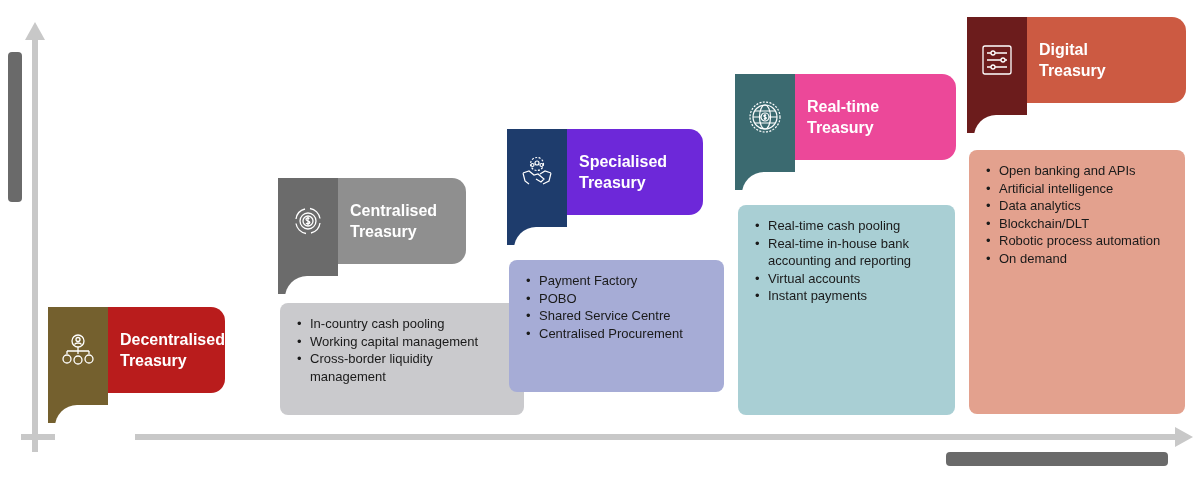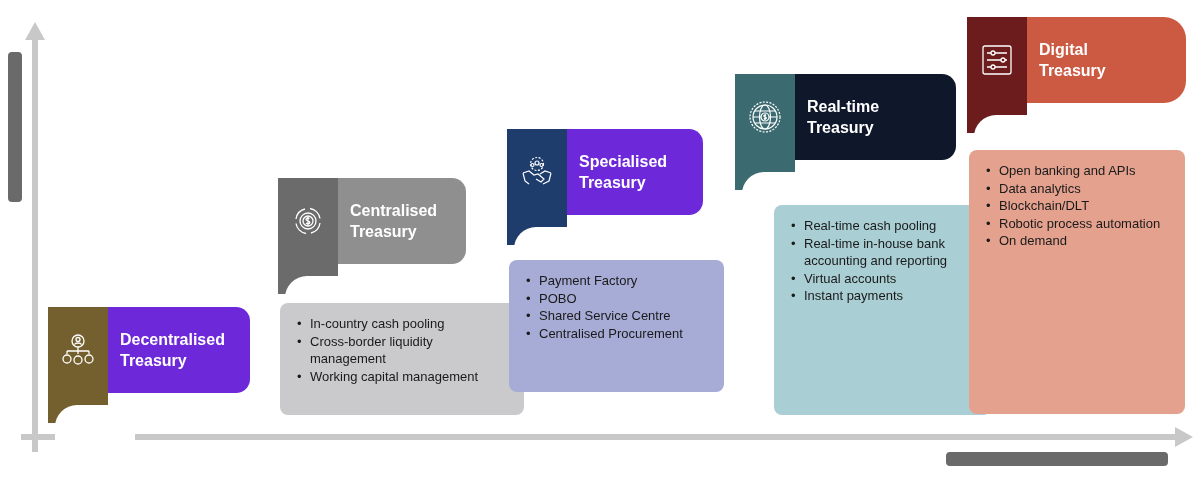--- a/index.html
+++ b/index.html
@@ -28,21 +28,21 @@
 <body>
 
 <div class="axis-y"></div>
 <div class="axis-y-arrow"></div>
 <div class="axis-x"></div>
 <div class="axis-x-arrow"></div>
 <div class="axis-label-y">Sophistication</div>
 <div class="axis-label-x">Centralisation and integration</div>
 
 <div class="stage" style="left:48px;top:307px;">
-  <div class="header" style="width:202px;background:#6d28d9;">
+  <div class="header" style="width:177px;background:#b91c1c;">
     <div class="iconcol" style="background:#74602e;"></div>
     <div class="tail">
         <div style="position:absolute;left:0;top:0;width:60px;height:30px;background:#74602e;"></div>
         <div class="cut"></div>
       </div>
     <svg class="ico" viewBox="0 0 34 34" fill="none" stroke="#fff" stroke-width="1.3">
       <circle cx="17" cy="8" r="6"></circle>
         <circle cx="17" cy="6.5" r="2"></circle>
         <path d="M13.5 11.5c1-2 6-2 7 0"></path>
       <path d="M17 14v4M6 18h22M6 18v3M17 18v3M28 18v3"></path>
@@ -71,22 +71,22 @@
       <path d="M5 15a12 12 0 0 1 9-10M29 19a12 12 0 0 1-9 10M19 4.5a12 12 0 0 1 10 10M15 29.5a12 12 0 0 1-10-10"></path>
     </svg>
     <div class="title">
         <span>Centralised</span>
         <span>Treasury</span>
       </div>
   </div>
   <div class="body-box" style="left:2px;top:125px;width:244px;height:112px;background:#cacacd;">
     <ul>
       <li>In-country cash pooling</li>
+      <li>Working capital management</li>
       <li>Cross-border liquidity management</li>
-      <li>Working capital management</li>
     </ul>
   </div>
 </div>
 
 <div class="stage" style="left:507px;top:129px;">
   <div class="header" style="width:196px;background:#6d28d9;">
     <div class="iconcol" style="background:#1e3c6c;"></div>
     <div class="tail">
         <div style="position:absolute;left:0;top:0;width:60px;height:30px;background:#1e3c6c;"></div>
         <div class="cut"></div>
@@ -107,70 +107,71 @@
     <ul>
       <li>Payment Factory</li>
       <li>POBO</li>
       <li>Shared Service Centre</li>
       <li>Centralised Procurement</li>
     </ul>
   </div>
 </div>
 
 <div class="stage" style="left:735px;top:74px;">
-  <div class="header" style="width:221px;background:#0f172a;">
+  <div class="header" style="width:221px;background:#ec4899;">
     <div class="iconcol" style="background:#3b6a70;"></div>
     <div class="tail">
         <div style="position:absolute;left:0;top:0;width:60px;height:30px;background:#3b6a70;"></div>
         <div class="cut"></div>
       </div>
     <svg class="ico" viewBox="0 0 34 34" fill="none" stroke="#fff" stroke-width="1.2">
       <circle cx="17" cy="17" r="15" stroke-dasharray="2 1.4"></circle>
         <circle cx="17" cy="17" r="12"></circle>
       <ellipse cx="17" cy="17" rx="5.5" ry="12"></ellipse>
         <path d="M5 17h24M7 11h20M7 23h20"></path>
       <circle cx="17" cy="17" r="4" fill="#3b6a70"></circle>
         <path d="M18.2 15.5c-.6-.6-2.4-.6-2.4.5s2.6.8 2.6 2-1.9 1.2-2.6.5M17 14v6"></path>
     </svg>
     <div class="title">
         <span>Real-time</span>
         <span>Treasury</span>
       </div>
   </div>
-  <div class="body-box" style="left:3px;top:131px;width:217px;height:210px;background:#a9cfd4;margin-left:36px;">
+  <div class="body-box" style="left:3px;top:131px;width:217px;height:210px;background:#a9cfd4;">
     <ul>
       <li>Real-time cash pooling</li>
       <li>Real-time in-house bank accounting and reporting</li>
       <li>Virtual accounts</li>
       <li>Instant payments</li>
     </ul>
   </div>
 </div>
 
 <div class="stage" style="left:967px;top:17px;">
-  <div class="header" style="width:219px;background:#cc5a42;border-radius:22px;">
+  <div class="header" style="width:219px;background:#cc5a42;">
     <div class="iconcol" style="background:#6c1c1c;"></div>
     <div class="tail">
         <div style="position:absolute;left:0;top:0;width:60px;height:30px;background:#6c1c1c;"></div>
         <div class="cut"></div>
       </div>
     <svg class="ico" viewBox="0 0 34 34" fill="none" stroke="#fff" stroke-width="1.3">
       <rect x="3" y="3" width="28" height="28" rx="2"></rect>
       <path d="M7 10h4M15 10h12M7 17h14M25 17h2M7 24h4M15 24h12"></path>
       <circle cx="13" cy="10" r="2"></circle>
         <circle cx="23" cy="17" r="2"></circle>
         <circle cx="13" cy="24" r="2"></circle>
     </svg>
     <div class="title">
         <span>Digital</span>
         <span>Treasury</span>
       </div>
   </div>
   <div class="body-box" style="left:2px;top:133px;width:216px;height:264px;background:#e3a18e;">
     <ul>
       <li>Open banking and APIs</li>
+      <li>Artificial intelligence</li>
       <li>Data analytics</li>
       <li>Blockchain/DLT</li>
       <li>Robotic process automation</li>
       <li>On demand</li>
     </ul>
   </div>
 </div>
 
 </body></html>

